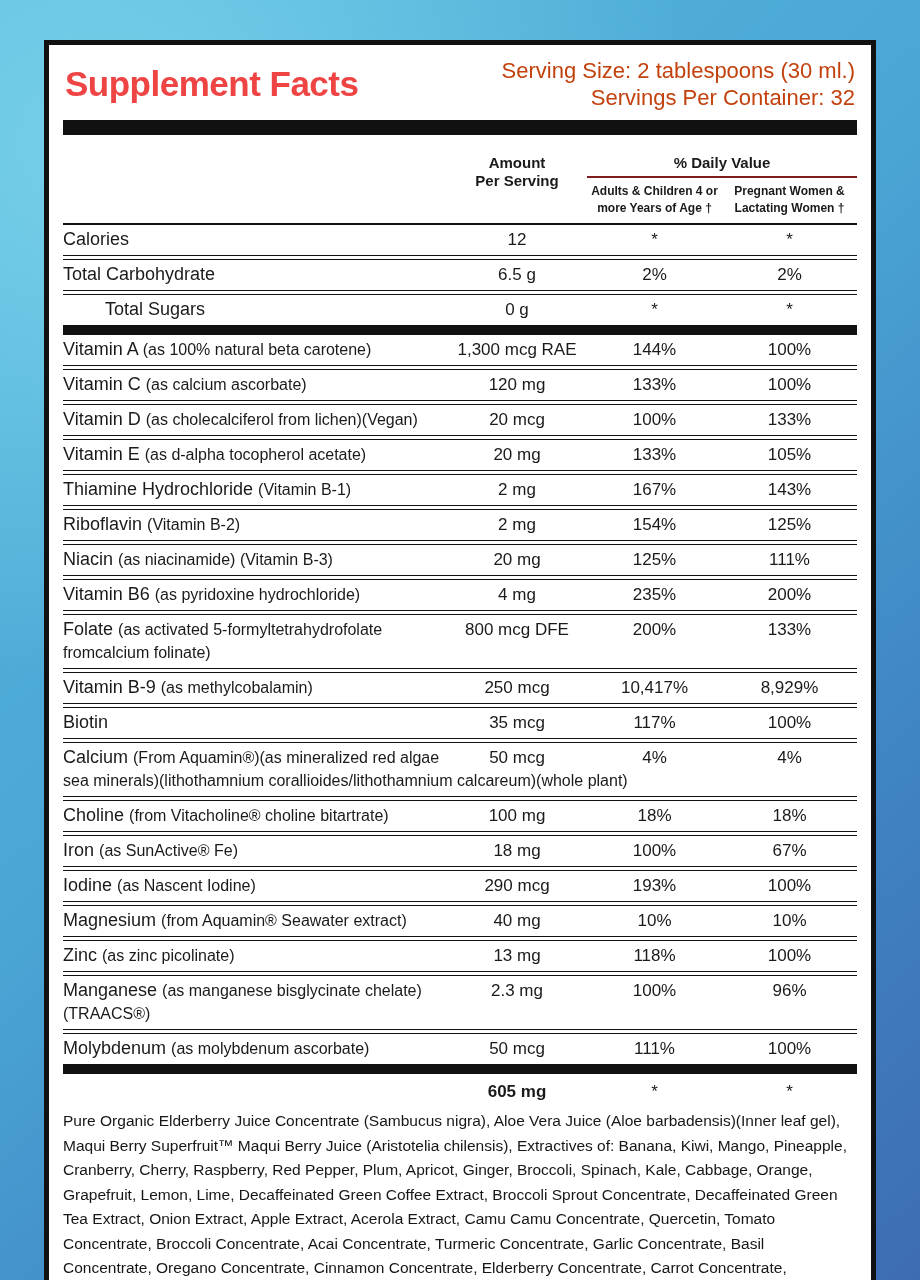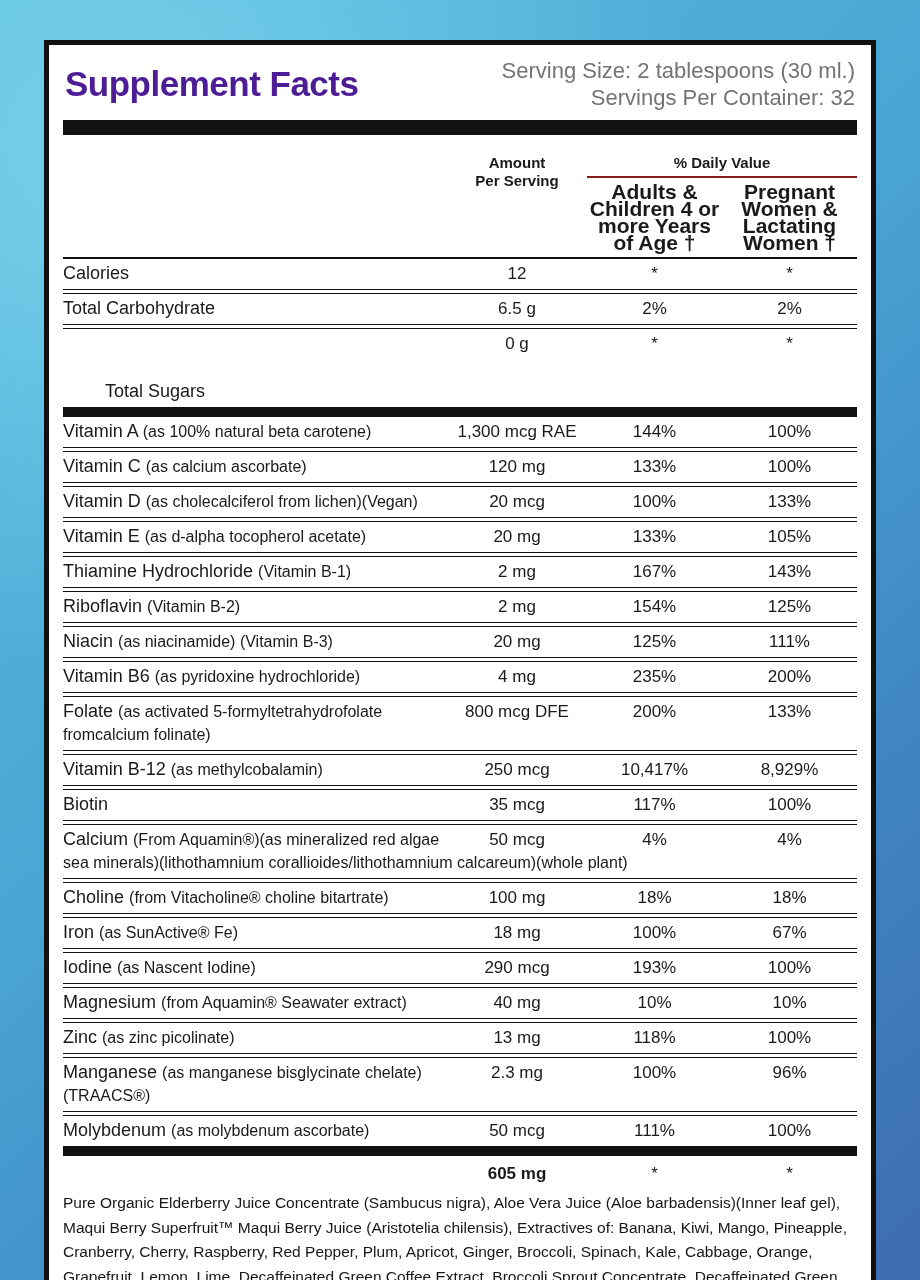--- a/index.html
+++ b/index.html
@@ -31,27 +31,27 @@
     display: flex;
     justify-content: space-between;
     align-items: center;
     padding: 4px 2px 2px;
   }
   .title-row h1 {
     margin: 0;
     font-size: 35px;
     font-weight: bold;
     letter-spacing: -0.5px;
-    color: #4c1d95;
+    color: #ef4444;
   }
   .serving {
     text-align: right;
     font-size: 22px;
     line-height: 27px;
-    color: #737373;
+    color: #c2410c;
   }
   .bar { background: #111; width: 100%; }
   .bar-lg { height: 15px; margin: 7px 0 6px; }
   .bar-md { height: 10px; }
   
   .col-headers {
     display: flex;
     align-items: flex-start;
     border-bottom: 2px solid #111;
     padding-bottom: 6px;
@@ -71,35 +71,35 @@
     font-weight: bold;
     font-size: 15px;
     padding: 13px 0 5px;
     border-bottom: 2px solid #7f1d1d;
   }
   .dv-cols { display: flex; }
   .dv-cols > div {
     width: 135px;
     text-align: center;
     font-weight: bold;
-    font-size: 21px;
+    font-size: 12px;
     line-height: 17px;
     padding: 5px 2px 0;
   }
   
   .sep { height: 5px; border-top: 1.5px solid #111; border-bottom: 1.5px solid #111; }
   .row { padding: 3px 0 4px; }
   .row::after { content: ""; display: block; clear: both; }
   .vals { float: right; width: 410px; display: flex; align-items: flex-start; }
   .vals span { display: block; font-size: 17px; line-height: 23px; }
   .amt { width: 140px; text-align: center; }
   .dv1, .dv2 { width: 135px; text-align: center; }
   .nm { font-size: 18px; line-height: 23px; }
   .nm-desc { font-size: 16px; }
-  .row.indent .nm { padding-left: 42px; margin-top: 48px; }
+  .row.indent .nm { padding-left: 42px; }
   
   .blend-head { padding-top: 6px; }
   .blend-name { font-weight: bold; font-size: 18.5px; }
   .blend-head .amt { font-weight: bold; }
   .ingredients {
     margin: 2px 0 6px;
     font-size: 15.5px;
     line-height: 24.5px;
     color: #161616;
   }
@@ -247,21 +247,21 @@
     </div>
     <div class="nm"><span class="nm-main">Folate</span> <span class="nm-desc">(as activated 5-formyltetrahydrofolate fromcalcium folinate)</span></div>
   </div>
 <div class="sep"></div>
   <div class="row">
     <div class="vals">
       <span class="amt">250 mcg</span>
       <span class="dv1">10,417%</span>
       <span class="dv2">8,929%</span>
     </div>
-    <div class="nm"><span class="nm-main">Vitamin B-12</span> <span class="nm-desc">(as methylcobalamin)</span></div>
+    <div class="nm"><span class="nm-main">Vitamin B-9</span> <span class="nm-desc">(as methylcobalamin)</span></div>
   </div>
 <div class="sep"></div>
   <div class="row">
     <div class="vals">
       <span class="amt">35 mcg</span>
       <span class="dv1">117%</span>
       <span class="dv2">100%</span>
     </div>
     <div class="nm"><span class="nm-main">Biotin</span> <span class="nm-desc"></span></div>
   </div>

